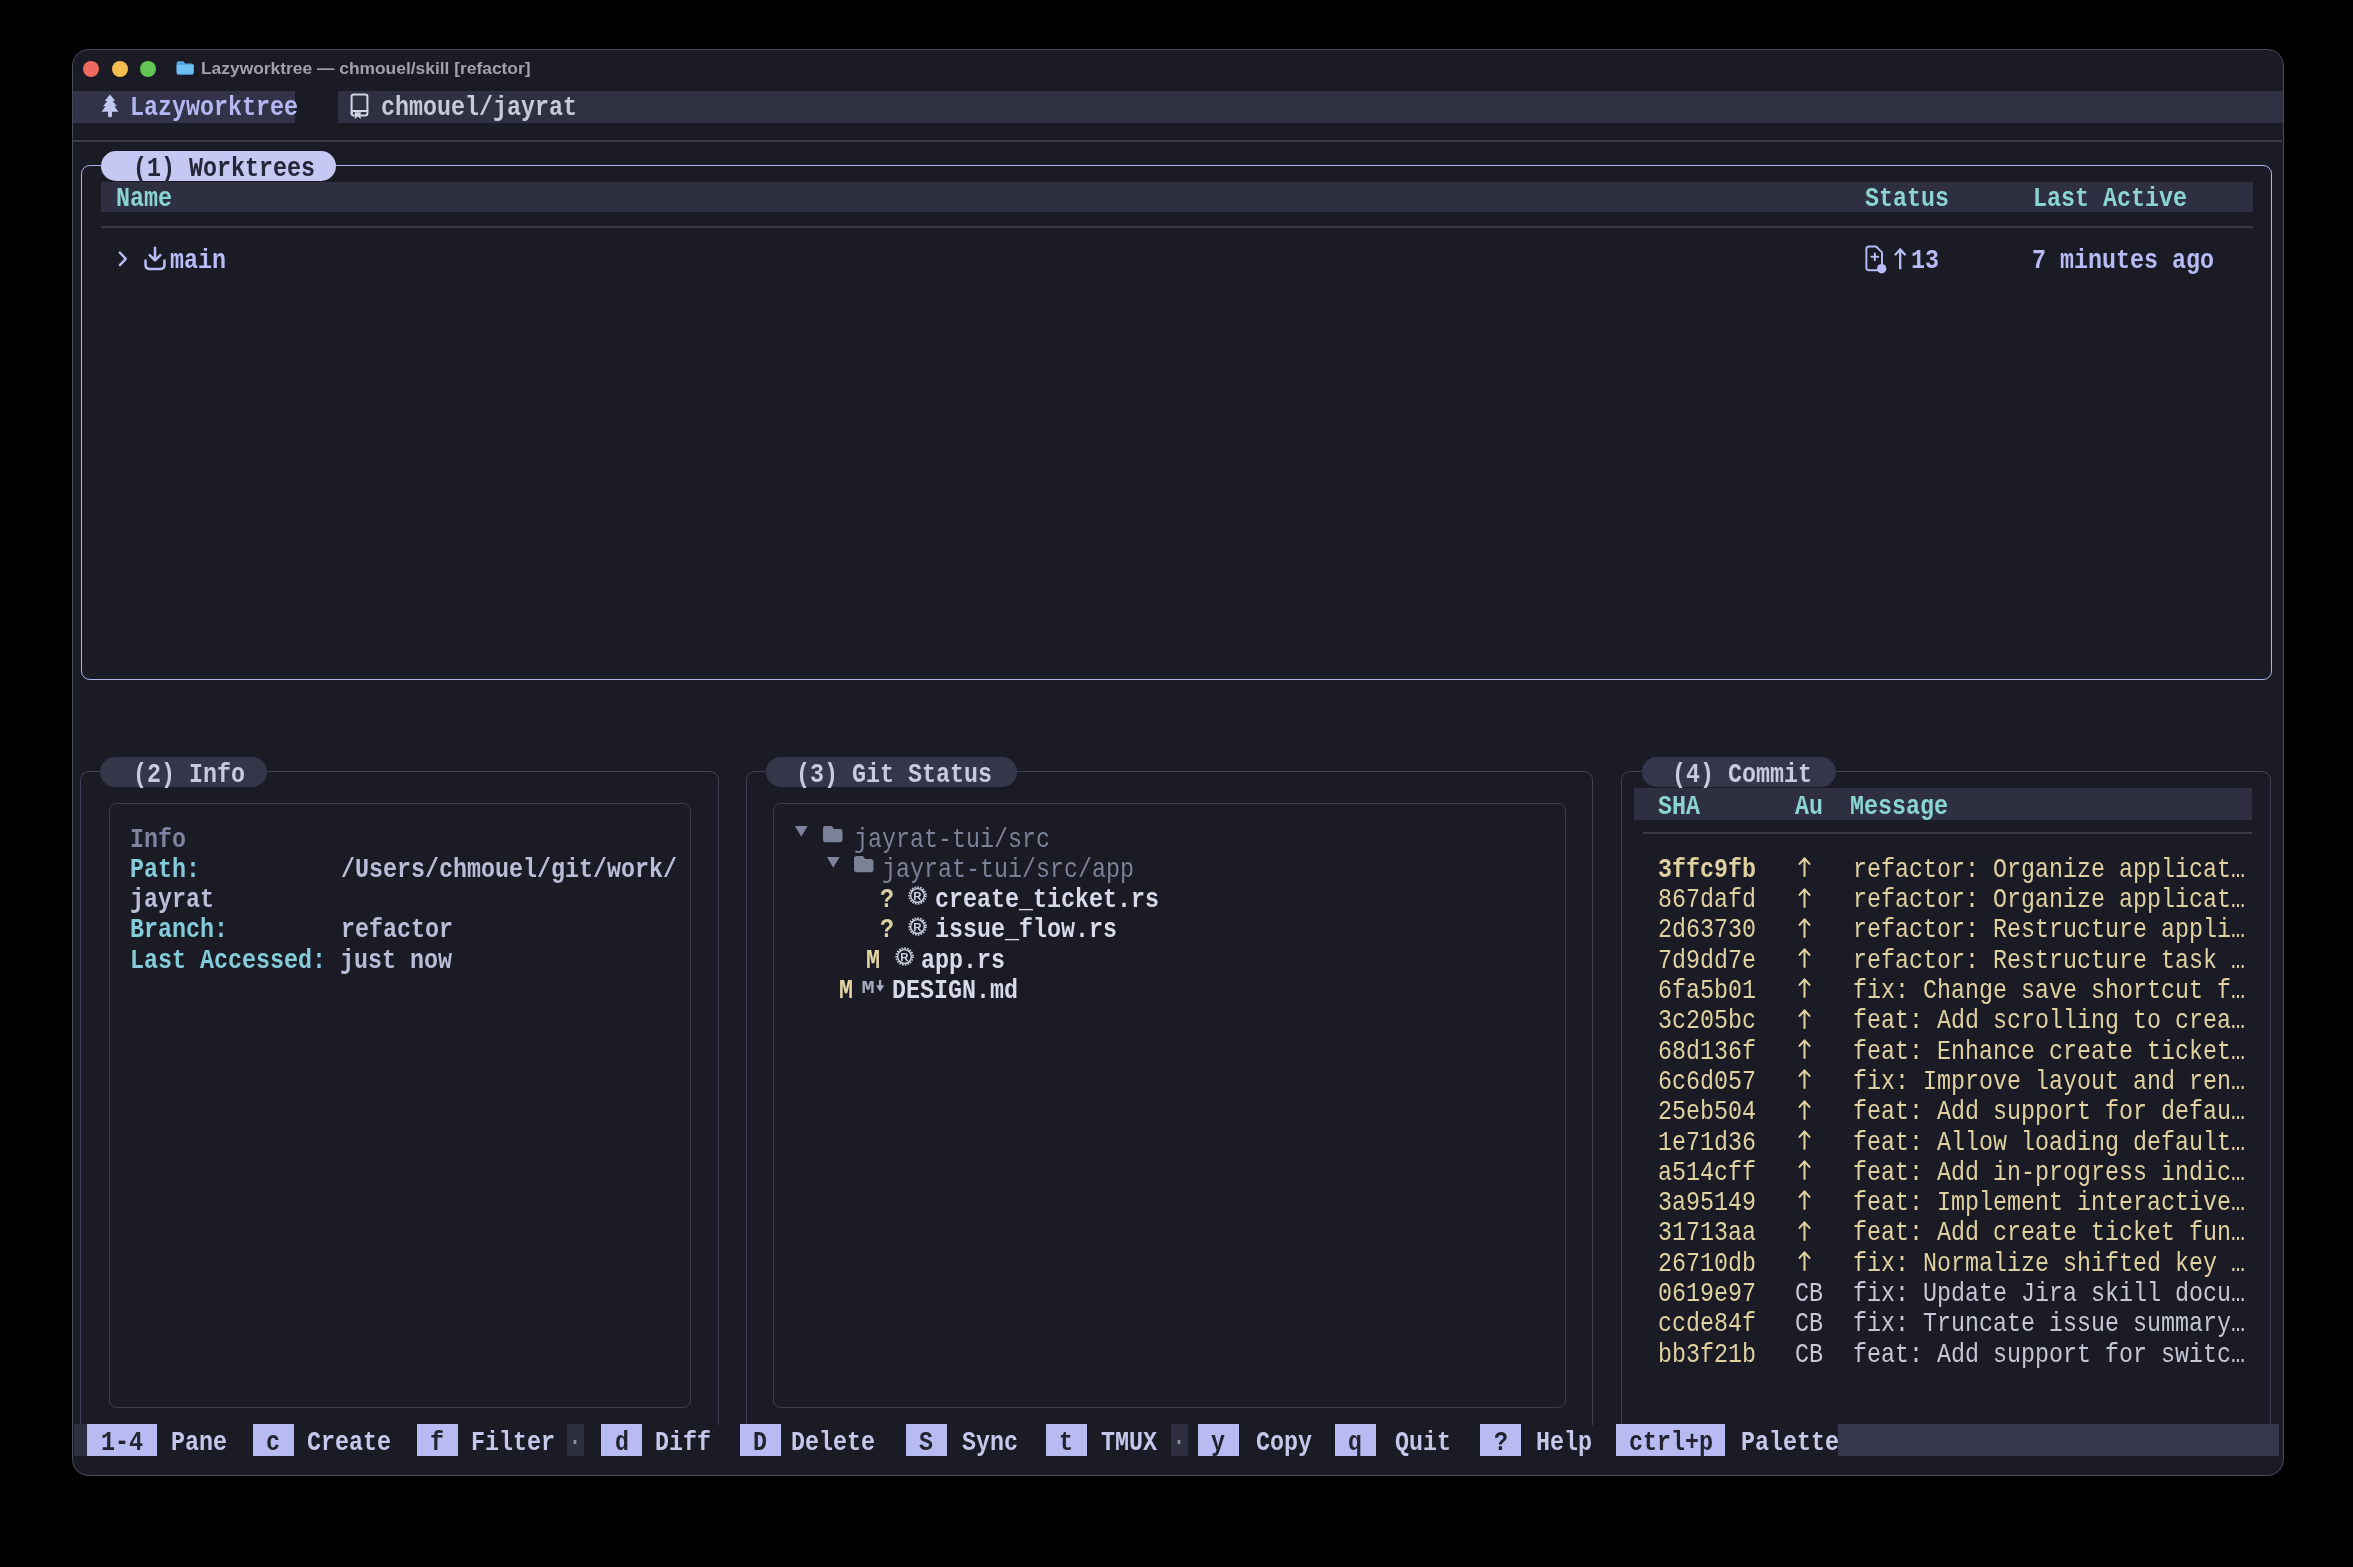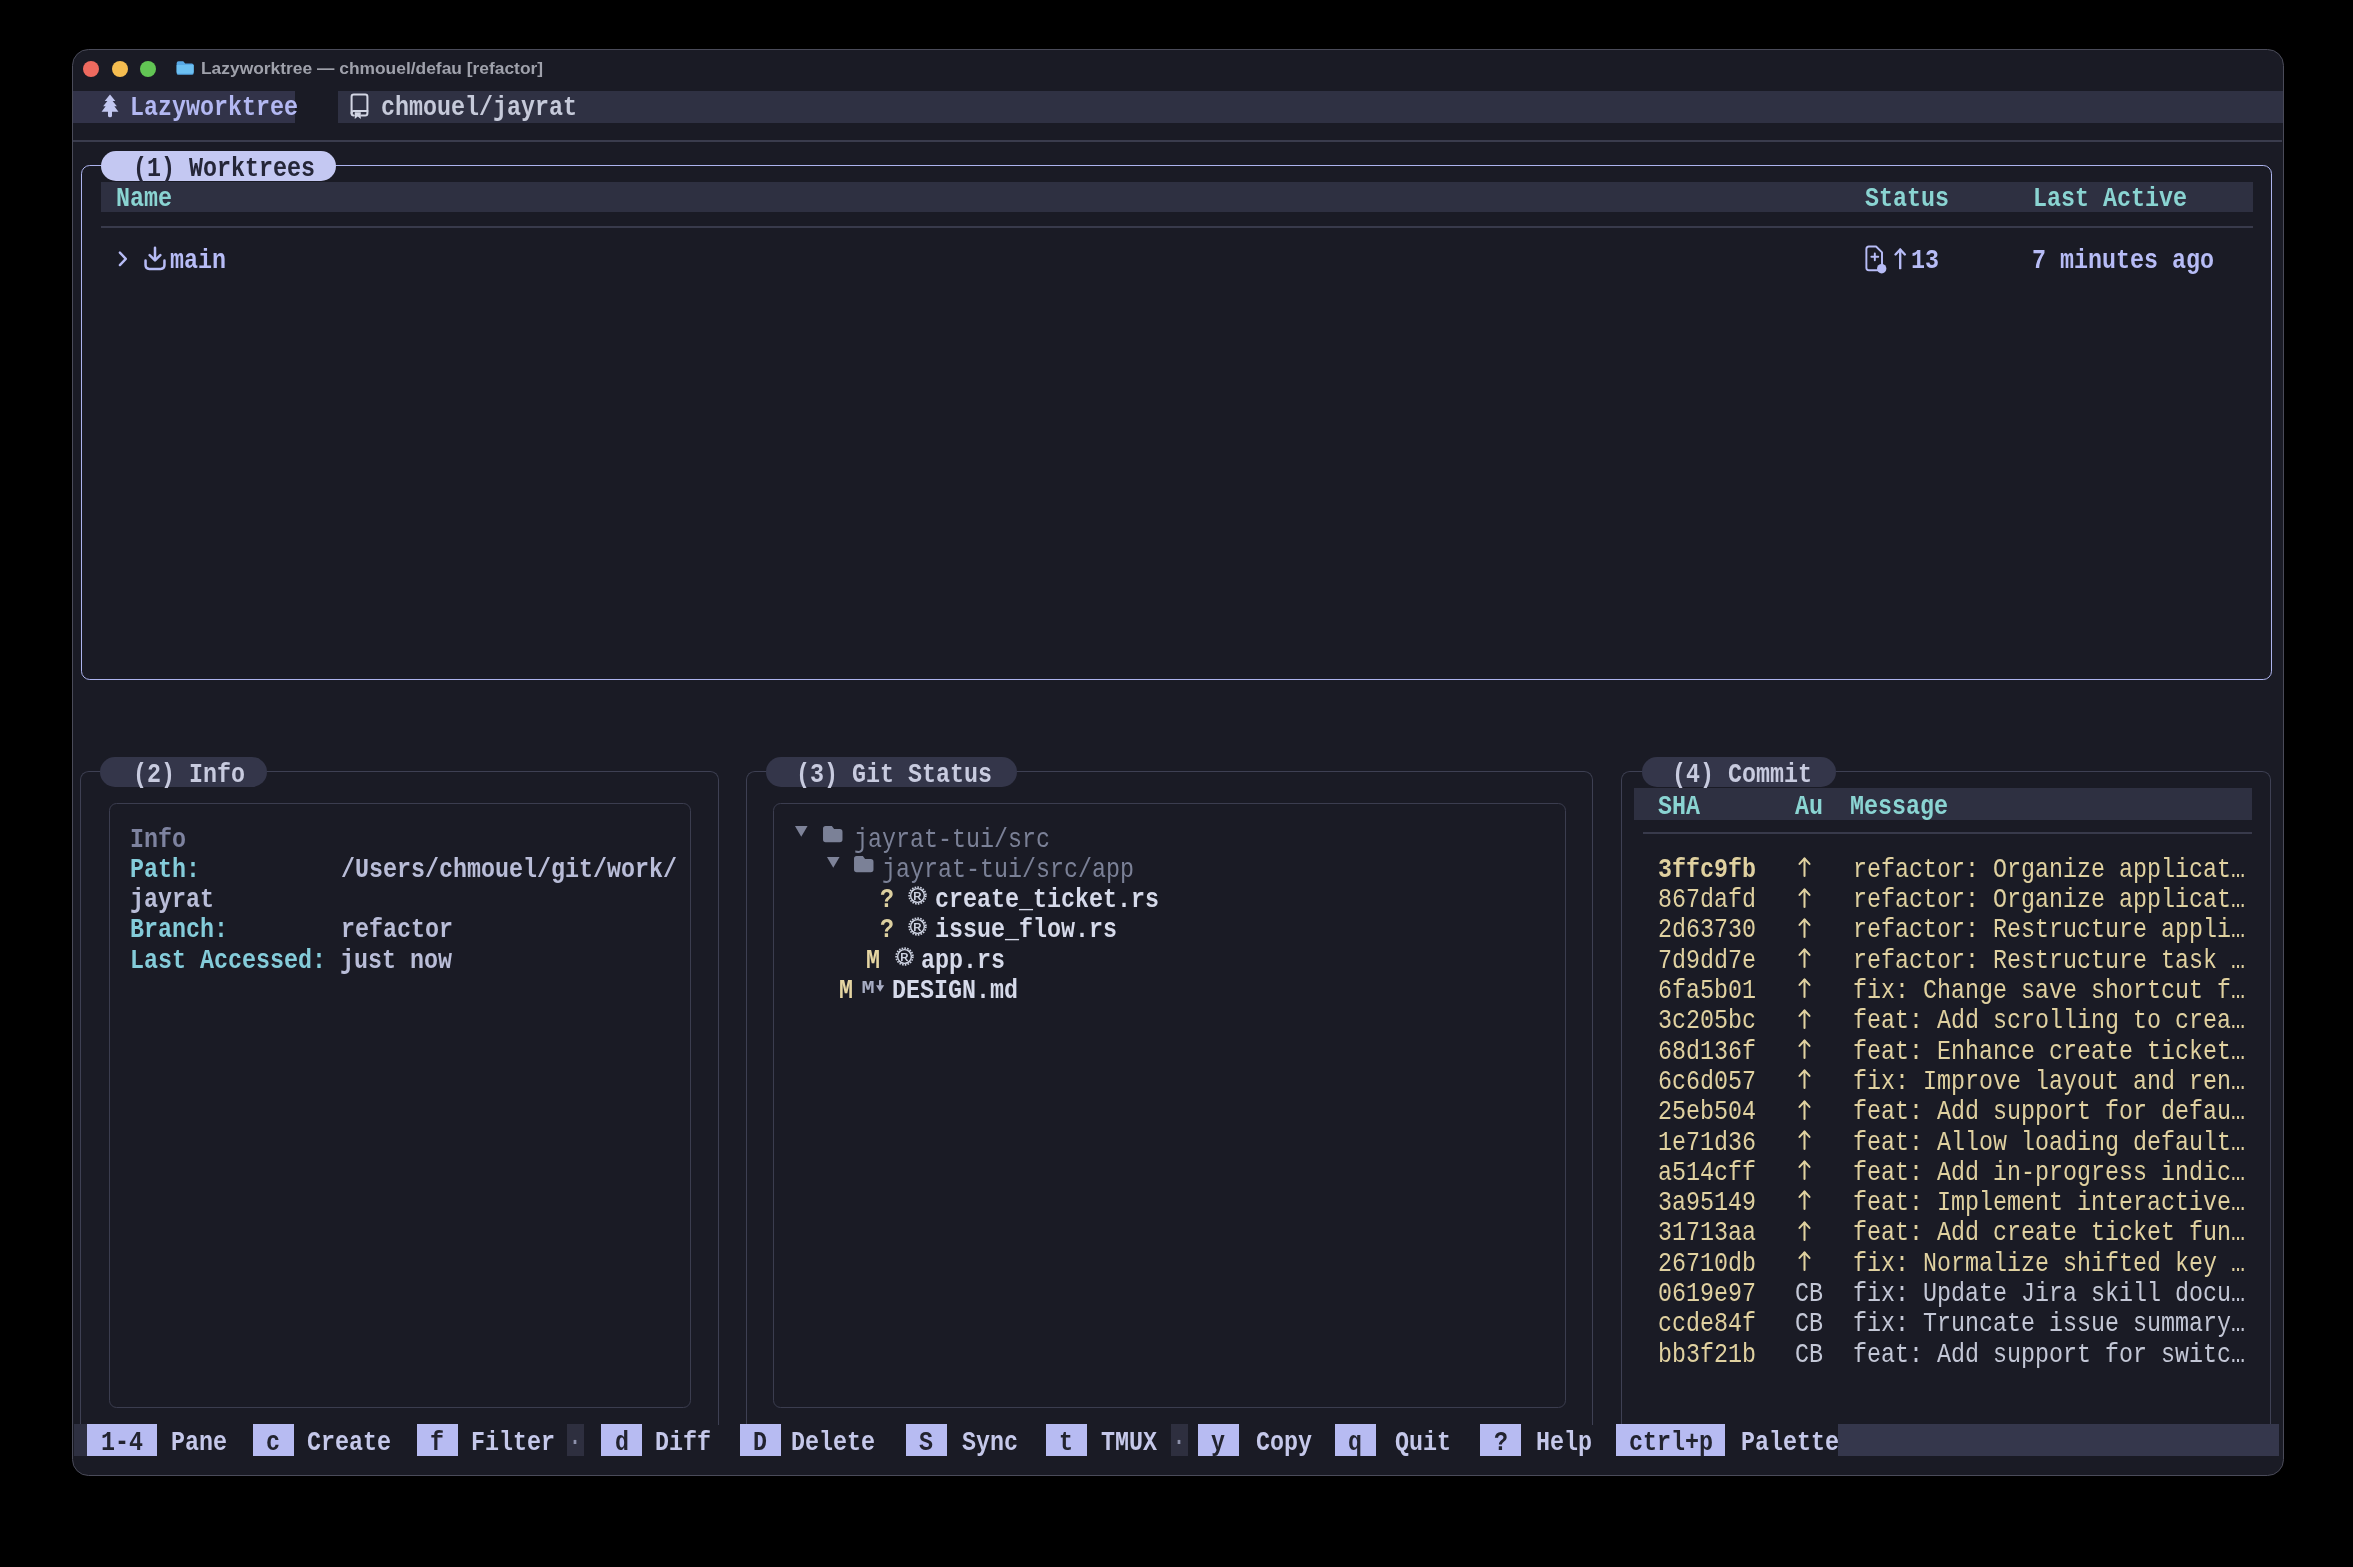--- a/index.html
+++ b/index.html
@@ -28,21 +28,21 @@
 <div class="win"></div>
 
 <div class="light" style="left:83px;background:#ee6a5f;"></div>
 <div class="light" style="left:112px;background:#f5bd50;"></div>
 <div class="light" style="left:140px;background:#62c554;"></div>
 
 <svg class="abs" style="left:176px;top:60px;" width="18.3" height="16.4" viewBox="0 0 29 26">
     <path d="M1 5 q0-3 3-3 h7.5 l3 3.5 H25 q3 0 3 3 v12 q0 3-3 3 H4 q-3 0-3-3 Z" fill="#57a9e6"></path>
     <path d="M1 8 h27 v10.5 q0 3-3 3 H4 q-3 0-3-3 Z" fill="#6cc0f2"></path>
   </svg>
-<div class="titletxt">Lazyworktree — chmouel/defau [refactor]</div>
+<div class="titletxt">Lazyworktree — chmouel/skill [refactor]</div>
 
 <div class="tab1"></div>
 <div class="tabstrip2"></div>
 <svg class="abs" style="left:100px;top:93px" width="20" height="26" viewBox="0 0 32 41">
     <path d="M16 2 L24.5 12.5 H20.2 L27 21 H23 L29.5 29.8 H19.2 V36 Q19.2 38.4 16 38.4 Q12.8 38.4 12.8 36 V29.8 H2.5 L9 21 H5 L11.8 12.5 H7.5 Z" fill="#c2c7f0"></path>
   </svg>
 <div class="m b abs" style="left:130px;top:90px;color:#b3b8f2;">Lazyworktree</div>
 <svg class="abs" style="left:350px;top:93px" width="19" height="26" viewBox="0 0 30 41">
     <g fill="none" stroke="#d3d6e4" stroke-width="3.2" stroke-linecap="round" stroke-linejoin="round">
       <path d="M6 35.5 q-3.5 0-3.5-3.5 V6 q0-3.5 3.5-3.5 h18 q3.5 0 3.5 3.5 v26 q0 3.5-3.5 3.5 h-6"></path>

